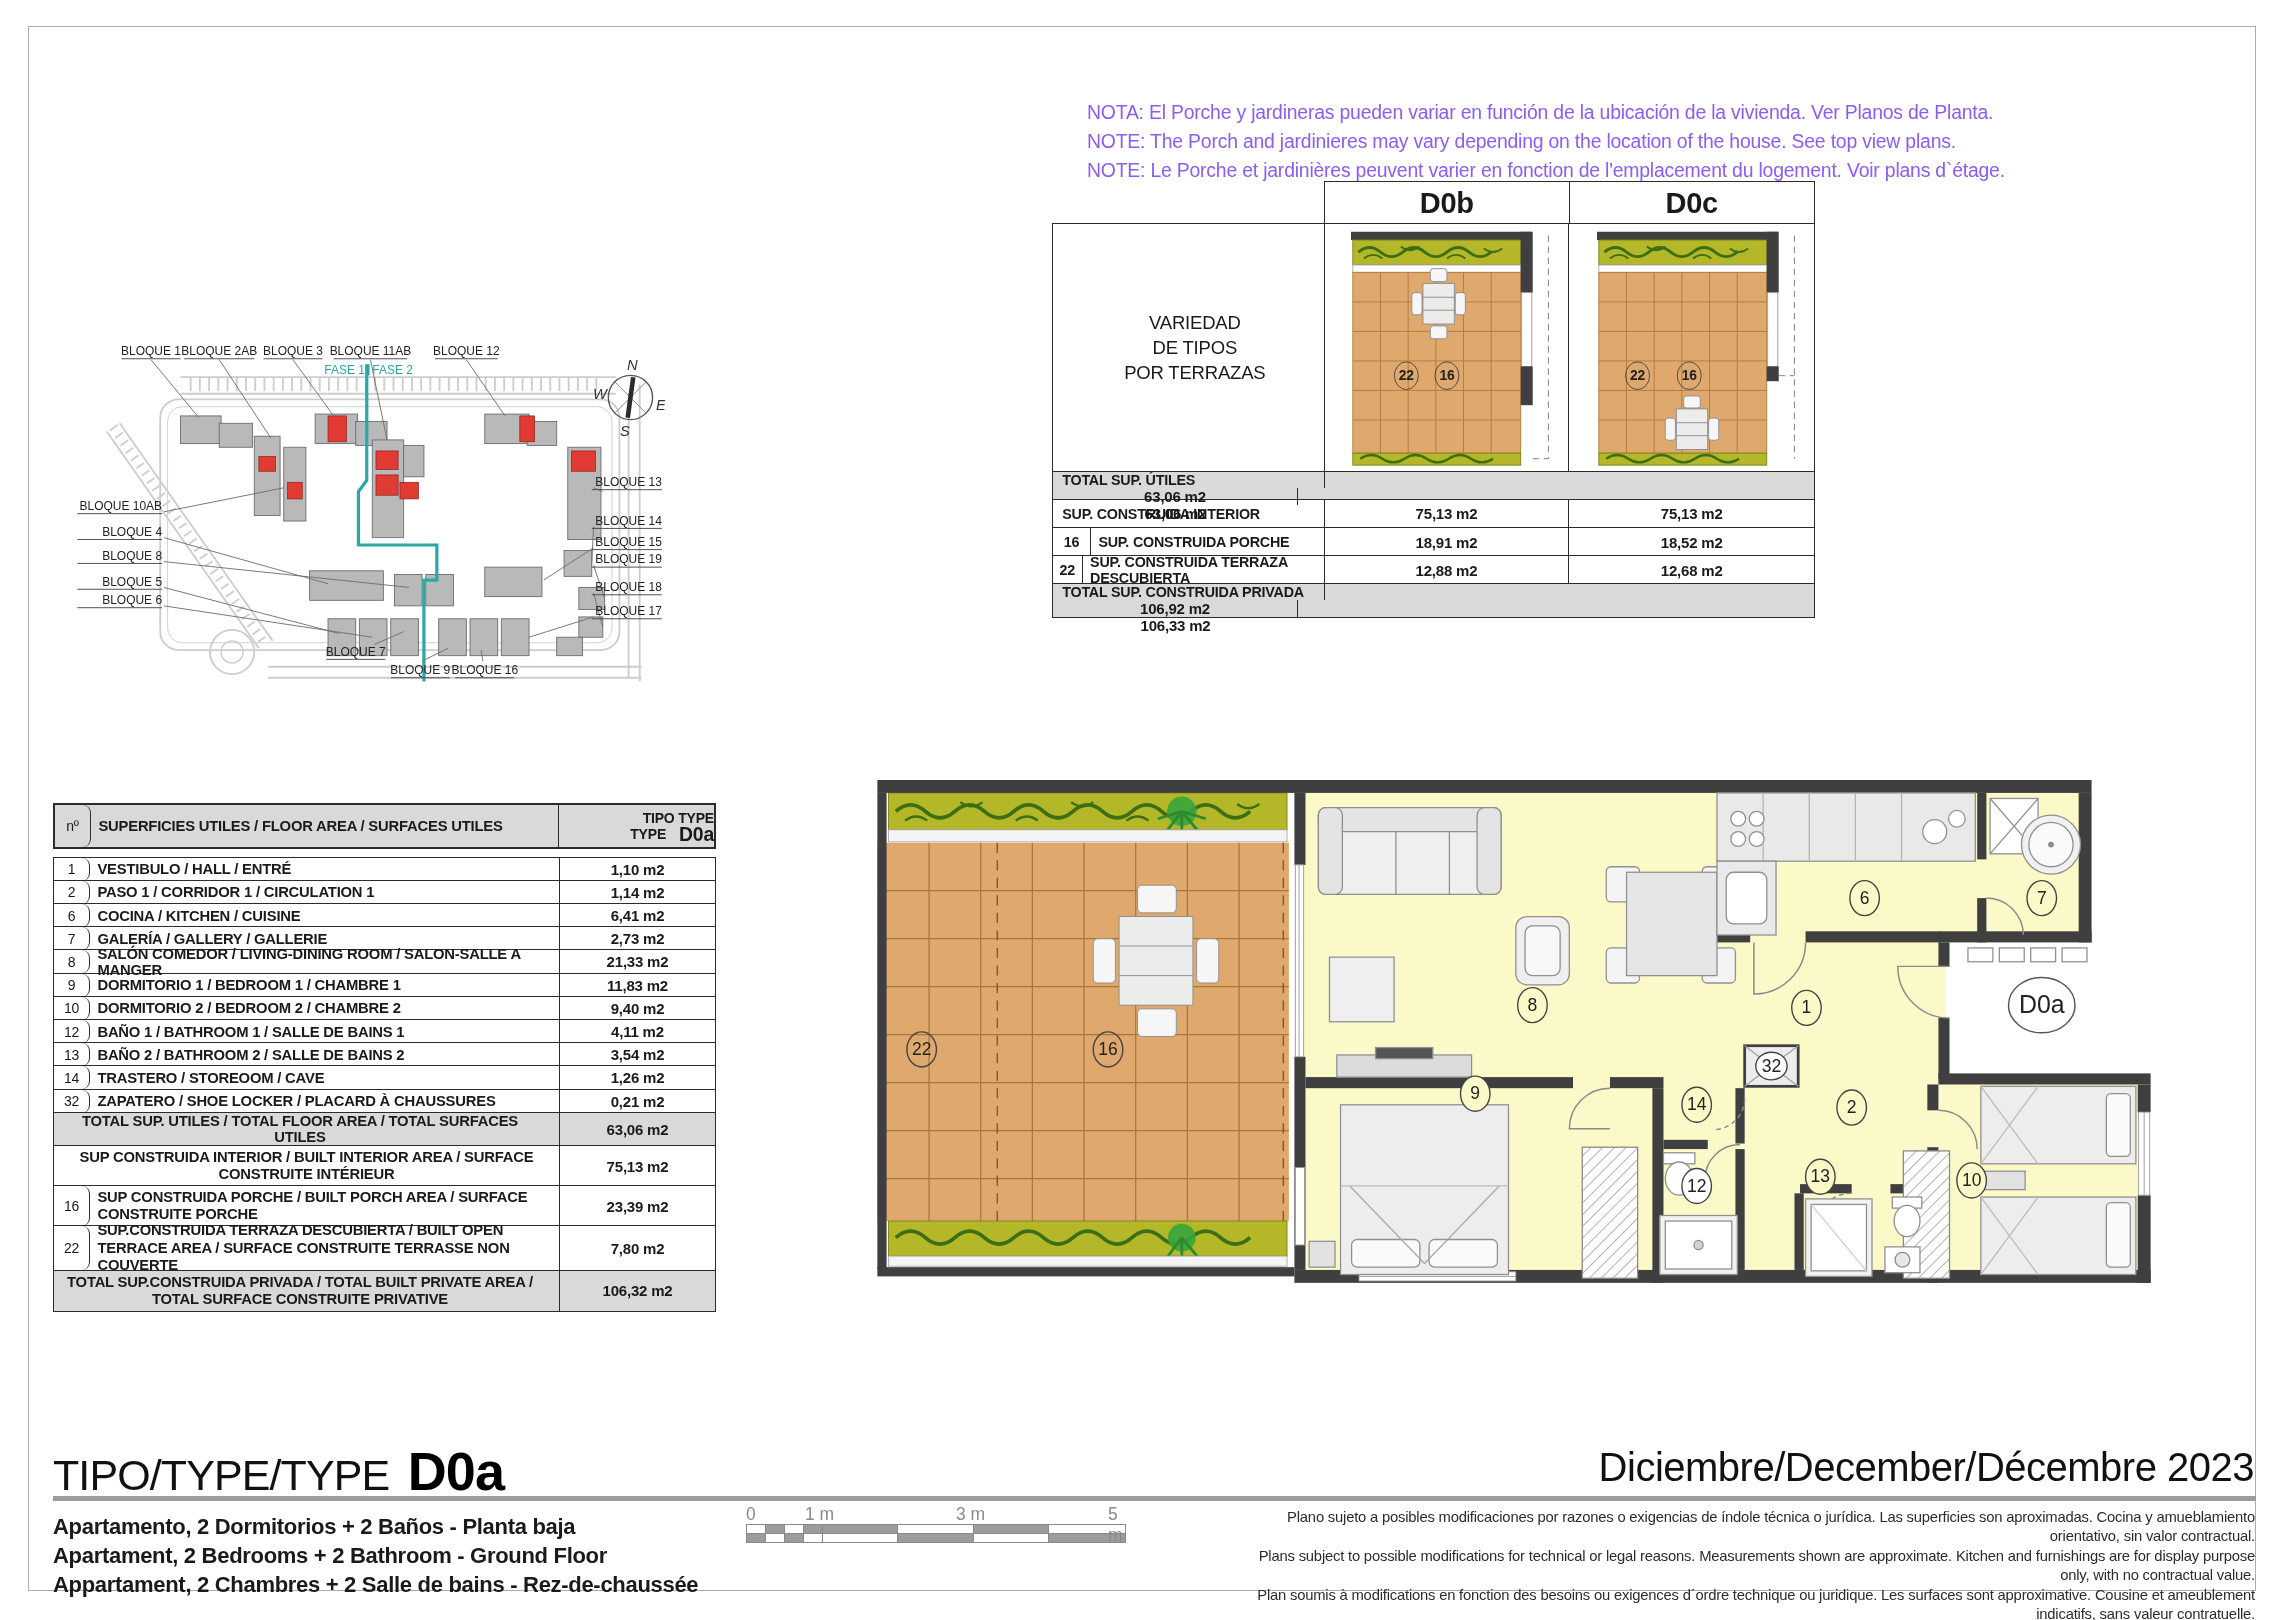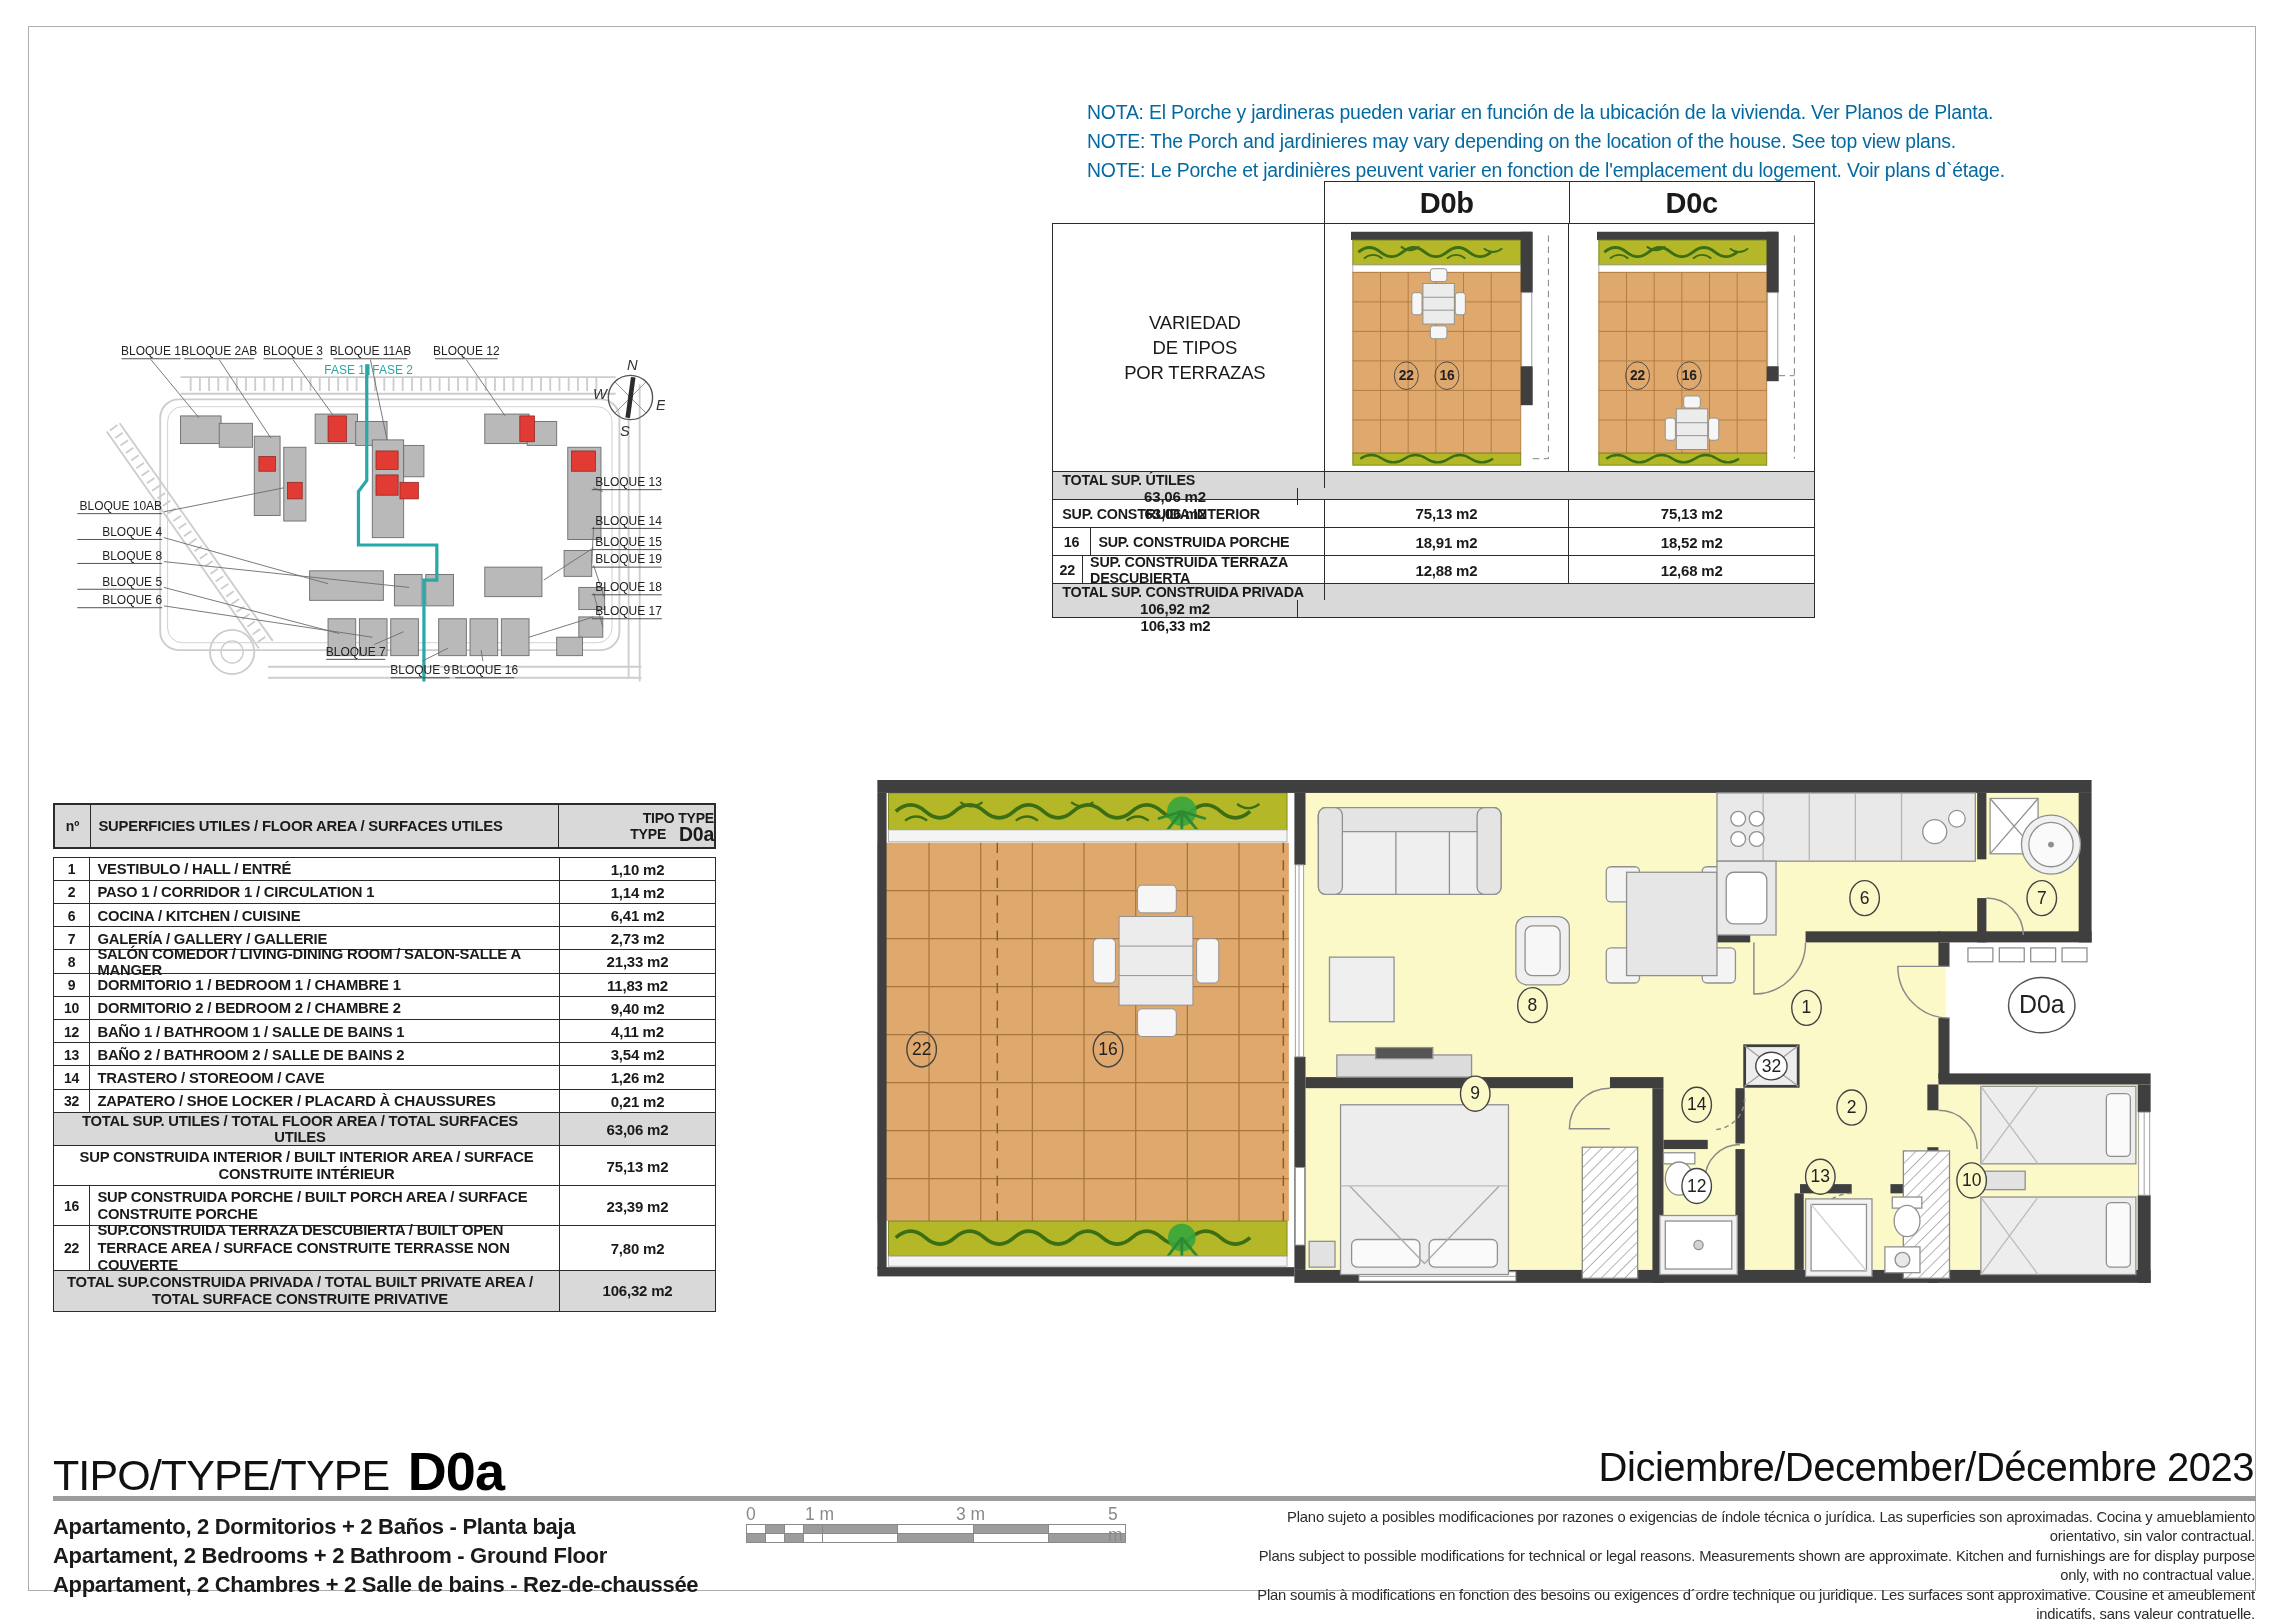--- a/index.html
+++ b/index.html
@@ -2,40 +2,40 @@
 <html style="font-size:14.8px"><head>
 <meta charset="utf-8">
 <style>
   html,body{margin:0;padding:0;background:#e8e8e8;}
   .page{position:relative;width:2291px;height:1621px;background:#fff;
         font-family:"Liberation Sans",sans-serif;color:#1a1a1a;overflow:hidden;}
   .abs{position:absolute;}
   .frame{position:absolute;left:28px;top:26px;width:2226px;height:1563px;border:1.8px solid #adadad;}
 
   
-  .notes{left:1087px;top:98px;font-size:19.4px;line-height:29px;color:#0369a1;letter-spacing:-0.2px;}
+  .notes{left:1087px;top:98px;font-size:19.4px;line-height:29px;color:#8b5cf6;letter-spacing:-0.2px;}
 
   
   .vt{left:1052px;top:183px;width:763px;font-weight:bold;letter-spacing:-0.2px;}
   .vt .row{display:flex;border:1.8px solid #2b2b2b;margin-top:-1.8px;background:#fff;}
   .vt .hdr{margin-left:272px;height:42px;border:1.8px solid #2b2b2b;}
   .vt .cell{box-sizing:border-box;border-right:1.8px solid #2b2b2b;display:flex;align-items:center;justify-content:center;}
   .vt .cell:last-child{border-right:none;}
   .vt .c-lab{width:272px;justify-content:flex-start;padding-left:9.2px;font-size:14.3px;}
   .vt .c-val{width:245px;font-size:15px;}
   .vt .hdr .c-val{font-size:29px;}
   .vt .c-code{width:37px;font-size:14.3px;border-right:1.4px solid #2b2b2b;align-self:stretch;display:flex;align-items:center;justify-content:center;}
   .vt .gray{background:#d9d9d9;flex-direction:column;}
   .vt .variedad{font-weight:normal;font-size:18.5px;line-height:25px;padding-left:13px;display:flex;flex-direction:column;justify-content:center;}
 
   
   .at{left:53px;top:805px;width:663px;letter-spacing:-0.2px;}
   .at .hd,.at .r{display:flex;box-sizing:border-box;border:1.8px solid #2b2b2b;margin-top:-1.8px;background:#fff;}
   .at .hd{height:46px;background:#d9d9d9;margin-bottom:9.2px;border-width:2.3px;}
-  .at .cn{width:35px;border-right:1.4px solid #2b2b2b;display:flex;align-items:center;justify-content:center;font-size:14px;font-weight:bold;flex:none;}
+  .at .cn{width:35px;border-right:1.4px solid #2b2b2b;display:flex;align-items:center;justify-content:center;font-size:14px;font-weight:normal;flex:none;border-radius:8px;}
   .at .cl{flex:1;display:flex;align-items:center;padding-left:7.4px;font-size:14.8px;font-weight:bold;}
   .at .cv{width:155px;flex:none;border-left:1.4px solid #2b2b2b;display:flex;align-items:center;justify-content:center;font-size:15px;font-weight:bold;}
   .at .r{height:25px;}
   .at .center{justify-content:center;text-align:center;padding:0 5.5px;line-height:16.6px;}
   .at .gray{background:#d9d9d9;gap:13px;}
   .at .typehead{display:flex;flex-direction:column;justify-content:center;align-items:flex-end;font-size:14px;font-weight:bold;line-height:16.6px;}
   .at .typerow{display:flex;align-items:center;gap:13px;}
   .at .typecode{font-size:19.4px;}
 
   

